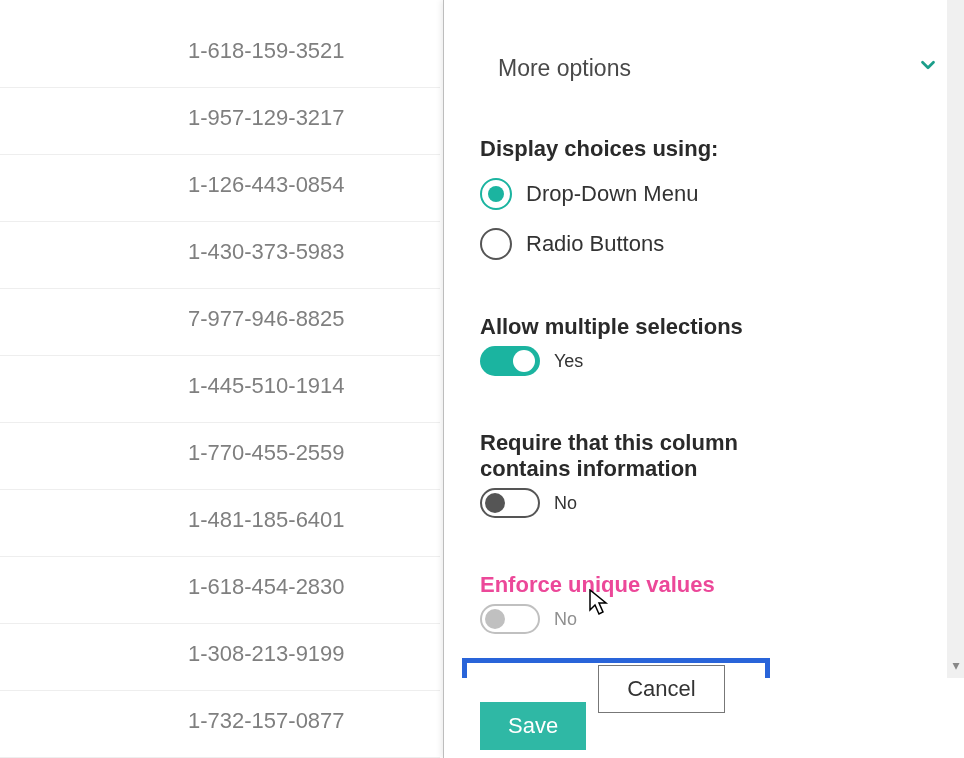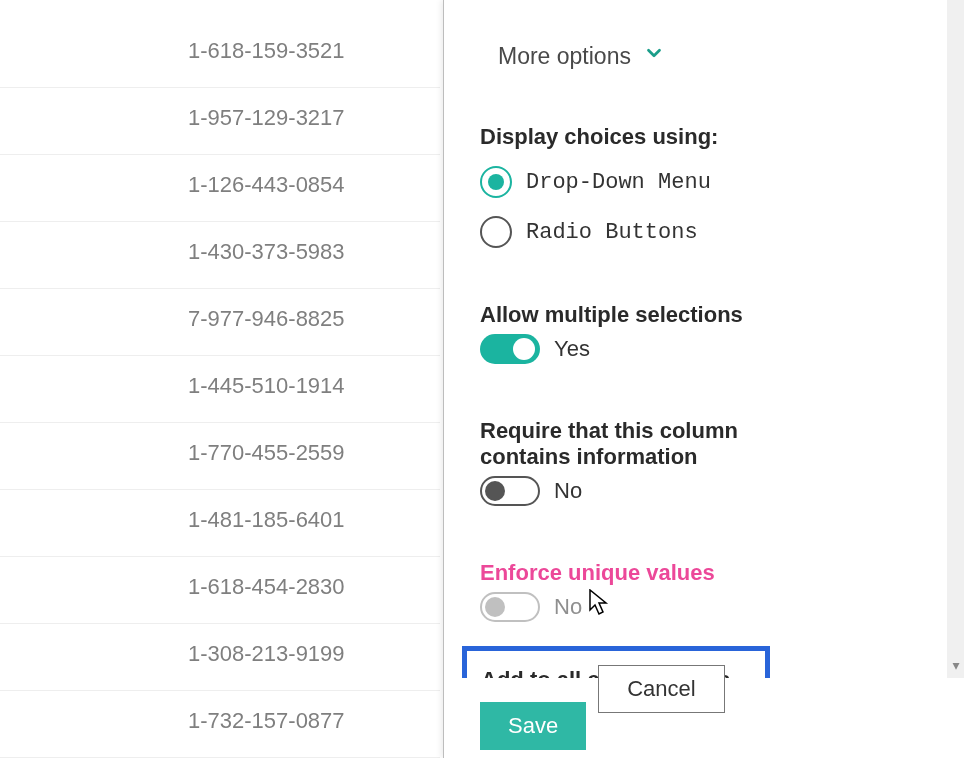--- a/index.html
+++ b/index.html
@@ -66,44 +66,45 @@
     overflow: hidden;
   }
   .panel-inner {
     position: absolute;
     left: 36px;
     top: 0;
     right: 0;
   }
 
   .more-options {
-    margin-top: 42px;
+    margin-top: 54px;
     margin-left: 18px;
     color: #494949;
     font-size: 23px;
     display: flex;
     align-items: center;
     cursor: pointer;
+    justify-content: space-between;
   }
   .more-options .chev {
     color: #1b9e8a;
     margin-left: 12px;
   }
 
   .section-label {
     font-weight: 600;
     color: #2a2a2a;
     font-size: 22px;
     margin-top: 54px;
   }
   .section-label.disabled {
     color: #ec4899;
   }
 
-  .radioset { margin-top: 16px; font-family: Liberation Mono, monospace; }
+  .radioset { margin-top: 16px; }
   .radio-row {
     display: flex;
     align-items: center;
     margin-bottom: 18px;
     cursor: pointer;
   }
   .radio {
     width: 28px;
     height: 28px;
     border-radius: 50%;
@@ -144,21 +145,21 @@
     position: absolute;
     top: 4px;
     width: 22px;
     height: 22px;
     border-radius: 50%;
     background: #fff;
   }
   .toggle.on  .knob { right: 5px; }
   .toggle.off .knob { left: 3px; top:3px; width:20px; height:20px; background:#555; }
   .toggle.off.disabled .knob { background:#c0c0c0; }
-  .toggle-label { font-size: 22px; color: #333; }
+  .toggle-label { font-size: 18px; color: #333; }
   .toggle-label.disabled { color:#8f8f8f; }
 
   .highlight-box {
     border: 5px solid #2964d9;
     padding: 10px 14px 18px 14px;
     margin-left: -18px;
     margin-top: 24px;
     width: 270px;
   }
   .highlight-box .section-label { margin-top: 6px; }

